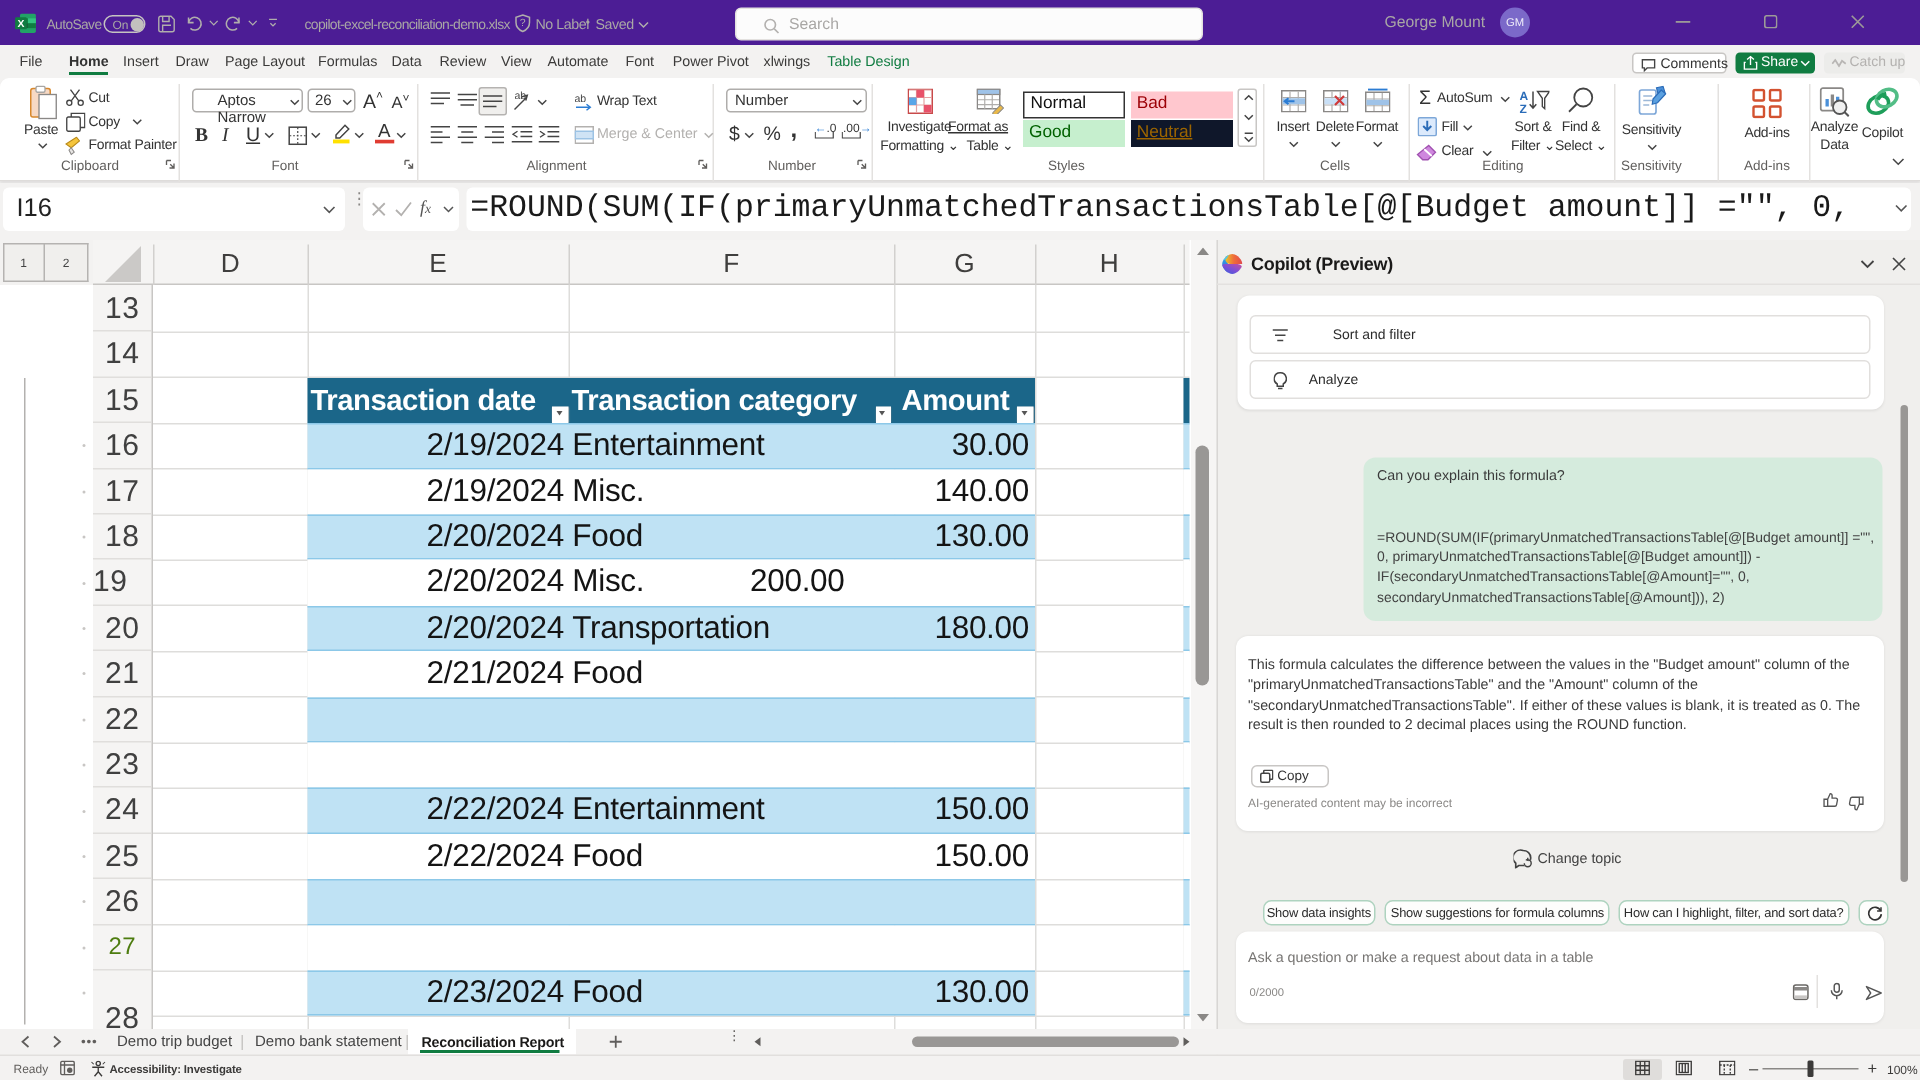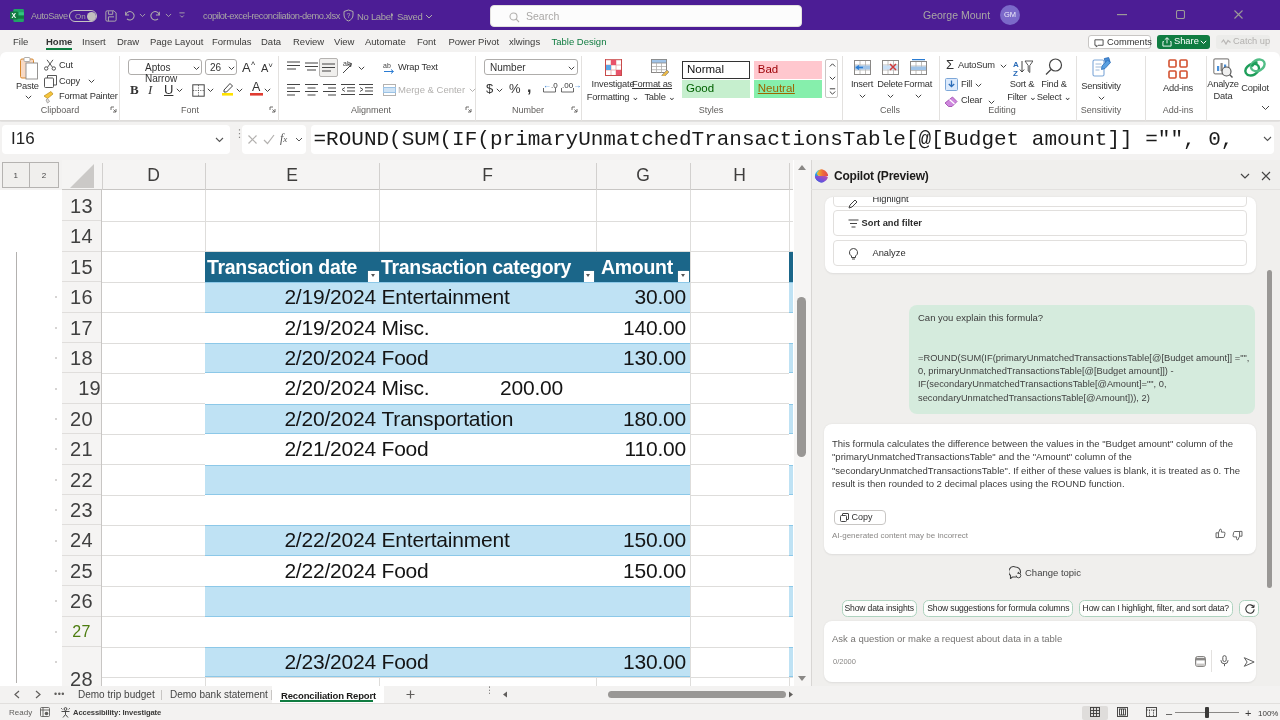--- a/index.html
+++ b/index.html
@@ -350,21 +350,21 @@
     <rect x="0.5" y="0.5" width="15" height="13" fill="#fff" stroke="#8a8886" stroke-width="1"></rect>
     <rect x="0.5" y="0.5" width="15" height="3.5" fill="#9fc3e8" stroke="#8a8886" stroke-width="0.8"></rect>
     <path d="M1 7.5 h14 M1 10.7 h14 M5.5 4 v9.5 M10.5 4 v9.5" stroke="#b0aeac" stroke-width="0.8"></path>
     <path d="M11 16 l5-5 2 2-5 5-2.5 0.5 z" fill="#e8b84a" stroke="#8a8886" stroke-width="0.7"></path>
   </svg>
   <div class="abs ribtxt" style="left:632px;top:79px;width:56px;text-align:left;text-decoration:underline;">Format as</div>
   <div class="abs ribtxt" style="left:632px;top:91px;width:56px;text-align:center;">Table ⌄</div>
   <div class="abs" style="left:682px;top:61px;width:68px;height:17.5px;background:#fff;border:1.6px solid #333;line-height:15px;padding-left:4px;font-size:11.5px;color:#111;">Normal</div>
   <div class="abs" style="left:753.8px;top:61px;width:68px;height:17.5px;background:#ffc7ce;line-height:17px;padding-left:4px;font-size:11.5px;color:#9c0006;">Bad</div>
   <div class="abs" style="left:682px;top:80px;width:68px;height:17.5px;background:#c6efce;line-height:17px;padding-left:4px;font-size:11.5px;color:#006100;">Good</div>
-  <div class="abs" style="left:753.8px;top:80px;width:68px;height:17.5px;background:#86efac;line-height:17px;padding-left:4px;font-size:11.5px;color:#9c6500;text-decoration:underline;">Neutral</div>
+  <div class="abs" style="left:753.8px;top:80px;width:68px;height:17.5px;background:#0f172a;line-height:17px;padding-left:4px;font-size:11.5px;color:#9c6500;text-decoration:underline;">Neutral</div>
   <div class="abs" style="left:825px;top:59px;width:13px;height:39px;border:1px solid #c8c6c4;border-radius:2px;background:#fff;">
     <svg class="abs" style="left:3px;top:3px" width="7" height="4.5" viewBox="0 0 7 4.5" fill="none" stroke="#444" stroke-width="1">
         <path d="M0.8 3.5 l2.7-2.7 l2.7 2.7"></path>
       </svg>
     <svg class="abs" style="left:3px;top:16px" width="7" height="4.5" viewBox="0 0 7 4.5" fill="none" stroke="#444" stroke-width="1">
         <path d="M0.8 0.8 l2.7 2.7 l2.7-2.7"></path>
       </svg>
     <svg class="abs" style="left:3px;top:28px" width="7" height="8" viewBox="0 0 7 8" fill="none" stroke="#444" stroke-width="1">
         <path d="M0.8 0.8 h5.4 M0.8 3.5 l2.7 2.7 l2.7-2.7"></path>
       </svg>
@@ -536,21 +536,21 @@
     <div class="abs" style="left:690px;top:0;width:99px;height:30px;font-size:17.5px;color:#3f3e3d;text-align:center;line-height:31.5px;">H</div>
     <div class="abs" style="left:788.5px;top:3px;width:1px;height:27px;background:#d2d0ce;"></div>
 
     <div class="abs" style="left:62px;top:30px;width:40px;height:496px;background:#f5f4f3;border-right:1px solid #c8c6c4;"></div>
     <div class="abs" style="left:62px;top:31.0px;width:39px;height:30.4px;font-size:20px;color:#404040;text-align:center;line-height:30.6px;letter-spacing:0.3px;border-bottom:1px solid #e0dedc;">13</div>
     <div class="abs" style="left:62px;top:61.4px;width:39px;height:30.4px;font-size:20px;color:#404040;text-align:center;line-height:30.6px;letter-spacing:0.3px;border-bottom:1px solid #e0dedc;">14</div>
     <div class="abs" style="left:62px;top:91.8px;width:39px;height:30.4px;font-size:20px;color:#404040;text-align:center;line-height:30.6px;letter-spacing:0.3px;border-bottom:1px solid #e0dedc;">15</div>
     <div class="abs" style="left:62px;top:122.2px;width:39px;height:30.4px;font-size:20px;color:#404040;text-align:center;line-height:30.6px;letter-spacing:0.3px;border-bottom:1px solid #e0dedc;">16</div>
     <div class="abs" style="left:62px;top:152.6px;width:39px;height:30.4px;font-size:20px;color:#404040;text-align:center;line-height:30.6px;letter-spacing:0.3px;border-bottom:1px solid #e0dedc;">17</div>
     <div class="abs" style="left:62px;top:183.0px;width:39px;height:30.4px;font-size:20px;color:#404040;text-align:center;line-height:30.6px;letter-spacing:0.3px;border-bottom:1px solid #e0dedc;">18</div>
-    <div class="abs" style="left:62px;top:213.4px;width:39px;height:30.4px;font-size:20px;color:#404040;text-align:right;line-height:30.6px;letter-spacing:0.3px;border-bottom:1px solid #e0dedc;">19</div>
+    <div class="abs" style="left:62px;top:213.4px;width:39px;height:30.4px;font-size:20px;color:#404040;text-align:left;line-height:30.6px;letter-spacing:0.3px;border-bottom:1px solid #e0dedc;">19</div>
     <div class="abs" style="left:62px;top:243.8px;width:39px;height:30.4px;font-size:20px;color:#404040;text-align:center;line-height:30.6px;letter-spacing:0.3px;border-bottom:1px solid #e0dedc;">20</div>
     <div class="abs" style="left:62px;top:274.2px;width:39px;height:30.4px;font-size:20px;color:#404040;text-align:center;line-height:30.6px;letter-spacing:0.3px;border-bottom:1px solid #e0dedc;">21</div>
     <div class="abs" style="left:62px;top:304.6px;width:39px;height:30.4px;font-size:20px;color:#404040;text-align:center;line-height:30.6px;letter-spacing:0.3px;border-bottom:1px solid #e0dedc;">22</div>
     <div class="abs" style="left:62px;top:335.0px;width:39px;height:30.4px;font-size:20px;color:#404040;text-align:center;line-height:30.6px;letter-spacing:0.3px;border-bottom:1px solid #e0dedc;">23</div>
     <div class="abs" style="left:62px;top:365.4px;width:39px;height:30.4px;font-size:20px;color:#404040;text-align:center;line-height:30.6px;letter-spacing:0.3px;border-bottom:1px solid #e0dedc;">24</div>
     <div class="abs" style="left:62px;top:395.8px;width:39px;height:30.4px;font-size:20px;color:#404040;text-align:center;line-height:30.6px;letter-spacing:0.3px;border-bottom:1px solid #e0dedc;">25</div>
     <div class="abs" style="left:62px;top:426.2px;width:39px;height:30.4px;font-size:20px;color:#404040;text-align:center;line-height:30.6px;letter-spacing:0.3px;border-bottom:1px solid #e0dedc;">26</div>
     <div class="abs" style="left:62px;top:456.6px;width:39px;height:30.4px;font-size:16px;color:#4d7c0f;text-align:center;line-height:30.6px;letter-spacing:0.3px;border-bottom:1px solid #e0dedc;">27</div>
     <div class="abs" style="left:62px;top:487.0px;width:39px;height:30.4px;font-size:20px;color:#404040;text-align:center;line-height:30.6px;letter-spacing:0.3px;border-bottom:1px solid #e0dedc;margin-top:17px;">28</div>
 
@@ -613,21 +613,20 @@
     <div class="abs tcell" style="left:500px;top:213.4px;width:186px;text-align:left;">200.00</div>
     <div class="abs" style="left:205px;top:243.8px;width:485px;height:30.4px;background:#bfe2f4;border-top:1px solid #8cc8e8;border-bottom:1px solid #8cc8e8;"></div>
     <div class="abs" style="left:789px;top:243.8px;width:4px;height:30.4px;background:#bfe2f4;border-top:1px solid #8cc8e8;border-bottom:1px solid #8cc8e8;"></div>
     <div class="abs tcell" style="left:205px;top:243.8px;width:171px;text-align:right;">2/20/2024</div>
     <div class="abs tcell" style="left:381.5px;top:243.8px;width:300px;">Transportation</div>
     <div class="abs tcell" style="left:500px;top:243.8px;width:186px;text-align:right;">180.00</div>
     <div class="abs" style="left:205px;top:274.2px;width:485px;height:30.4px;background:#ffffff;"></div>
     <div class="abs" style="left:789px;top:274.2px;width:4px;height:30.4px;background:#ffffff;"></div>
     <div class="abs tcell" style="left:205px;top:274.2px;width:171px;text-align:right;">2/21/2024</div>
     <div class="abs tcell" style="left:381.5px;top:274.2px;width:300px;">Food</div>
-    <div class="abs tcell" style="left:500px;top:274.2px;width:186px;text-align:right;">110.00</div>
     <div class="abs" style="left:205px;top:304.6px;width:485px;height:30.4px;background:#bfe2f4;border-top:1px solid #8cc8e8;border-bottom:1px solid #8cc8e8;"></div>
     <div class="abs" style="left:789px;top:304.6px;width:4px;height:30.4px;background:#bfe2f4;border-top:1px solid #8cc8e8;border-bottom:1px solid #8cc8e8;"></div>
     <div class="abs" style="left:205px;top:335.0px;width:485px;height:30.4px;background:#ffffff;"></div>
     <div class="abs" style="left:789px;top:335.0px;width:4px;height:30.4px;background:#ffffff;"></div>
     <div class="abs" style="left:205px;top:365.4px;width:485px;height:30.4px;background:#bfe2f4;border-top:1px solid #8cc8e8;border-bottom:1px solid #8cc8e8;"></div>
     <div class="abs" style="left:789px;top:365.4px;width:4px;height:30.4px;background:#bfe2f4;border-top:1px solid #8cc8e8;border-bottom:1px solid #8cc8e8;"></div>
     <div class="abs tcell" style="left:205px;top:365.4px;width:171px;text-align:right;">2/22/2024</div>
     <div class="abs tcell" style="left:381.5px;top:365.4px;width:300px;">Entertainment</div>
     <div class="abs tcell" style="left:500px;top:365.4px;width:186px;text-align:right;">150.00</div>
     <div class="abs" style="left:205px;top:395.8px;width:485px;height:30.4px;background:#ffffff;"></div>
@@ -686,31 +685,25 @@
   <div class="abs" style="left:834px;top:169px;font-size:12px;font-weight:bold;color:#1b1a19;letter-spacing:-0.2px;">Copilot (Preview)</div>
   <svg class="abs" style="left:1240px;top:173px" width="10" height="7" viewBox="0 0 10 7" fill="none" stroke="#444" stroke-width="1.2">
       <path d="M1 1 l4 4 l4-4"></path>
     </svg>
   <svg class="abs" style="left:1261px;top:171px" width="10" height="10" viewBox="0 0 10 10" fill="none" stroke="#444" stroke-width="1.1">
       <path d="M1 1 L9 9 M9 1 L1 9"></path>
     </svg>
   <div class="abs" style="left:811px;top:189px;width:469px;height:1px;background:#e3e1df;"></div>
 
   <div class="card" style="left:825px;top:196.5px;width:431px;height:76px;overflow:hidden;">
-    <div class="abs" style="left:7.5px;top:-11px;width:414px;height:21px;border:1px solid #e1dfdd;border-radius:4px;">
-      <svg class="abs" style="left:14px;top:12px" width="10" height="10" viewBox="0 0 10 10" fill="none" stroke="#444" stroke-width="1">
-          <path d="M1 9 l1-3 5-5 2 2-5 5 z"></path>
-        </svg>
-      <span class="abs" style="left:39px;top:7px;font-size:9.3px;color:#2b2b2b;">Highlight</span>
-    </div>
     <div class="abs" style="left:7.5px;top:13.2px;width:414px;height:26.8px;border:1px solid #e1dfdd;border-radius:4px;">
       <svg class="abs" style="left:14px;top:8.5px" width="11" height="9" viewBox="0 0 11 9" stroke="#444" stroke-width="1.1">
           <path d="M0.5 1 h10 M2 4.5 h7 M3.5 8 h4"></path>
         </svg>
-      <span class="abs" style="left:28px;top:7px;font-size:9.3px;color:#2b2b2b;font-weight:bold;">Sort and filter</span>
+      <span class="abs" style="left:55px;top:7px;font-size:9.3px;color:#2b2b2b;">Sort and filter</span>
     </div>
     <div class="abs" style="left:7.5px;top:43.8px;width:414px;height:26.2px;border:1px solid #e1dfdd;border-radius:4px;">
       <svg class="abs" style="left:15px;top:7px" width="9" height="12" viewBox="0 0 9 12" fill="none" stroke="#444" stroke-width="1">
           <path d="M4.5 0.5 a4 4 0 0 1 2 7.5 l0 1.5 h-4 l0-1.5 a4 4 0 0 1 2-7.5 z"></path>
           <path d="M3 11 h3"></path>
         </svg>
       <span class="abs" style="left:39px;top:6.5px;font-size:9.3px;color:#2b2b2b;">Analyze</span>
     </div>
   </div>
 

